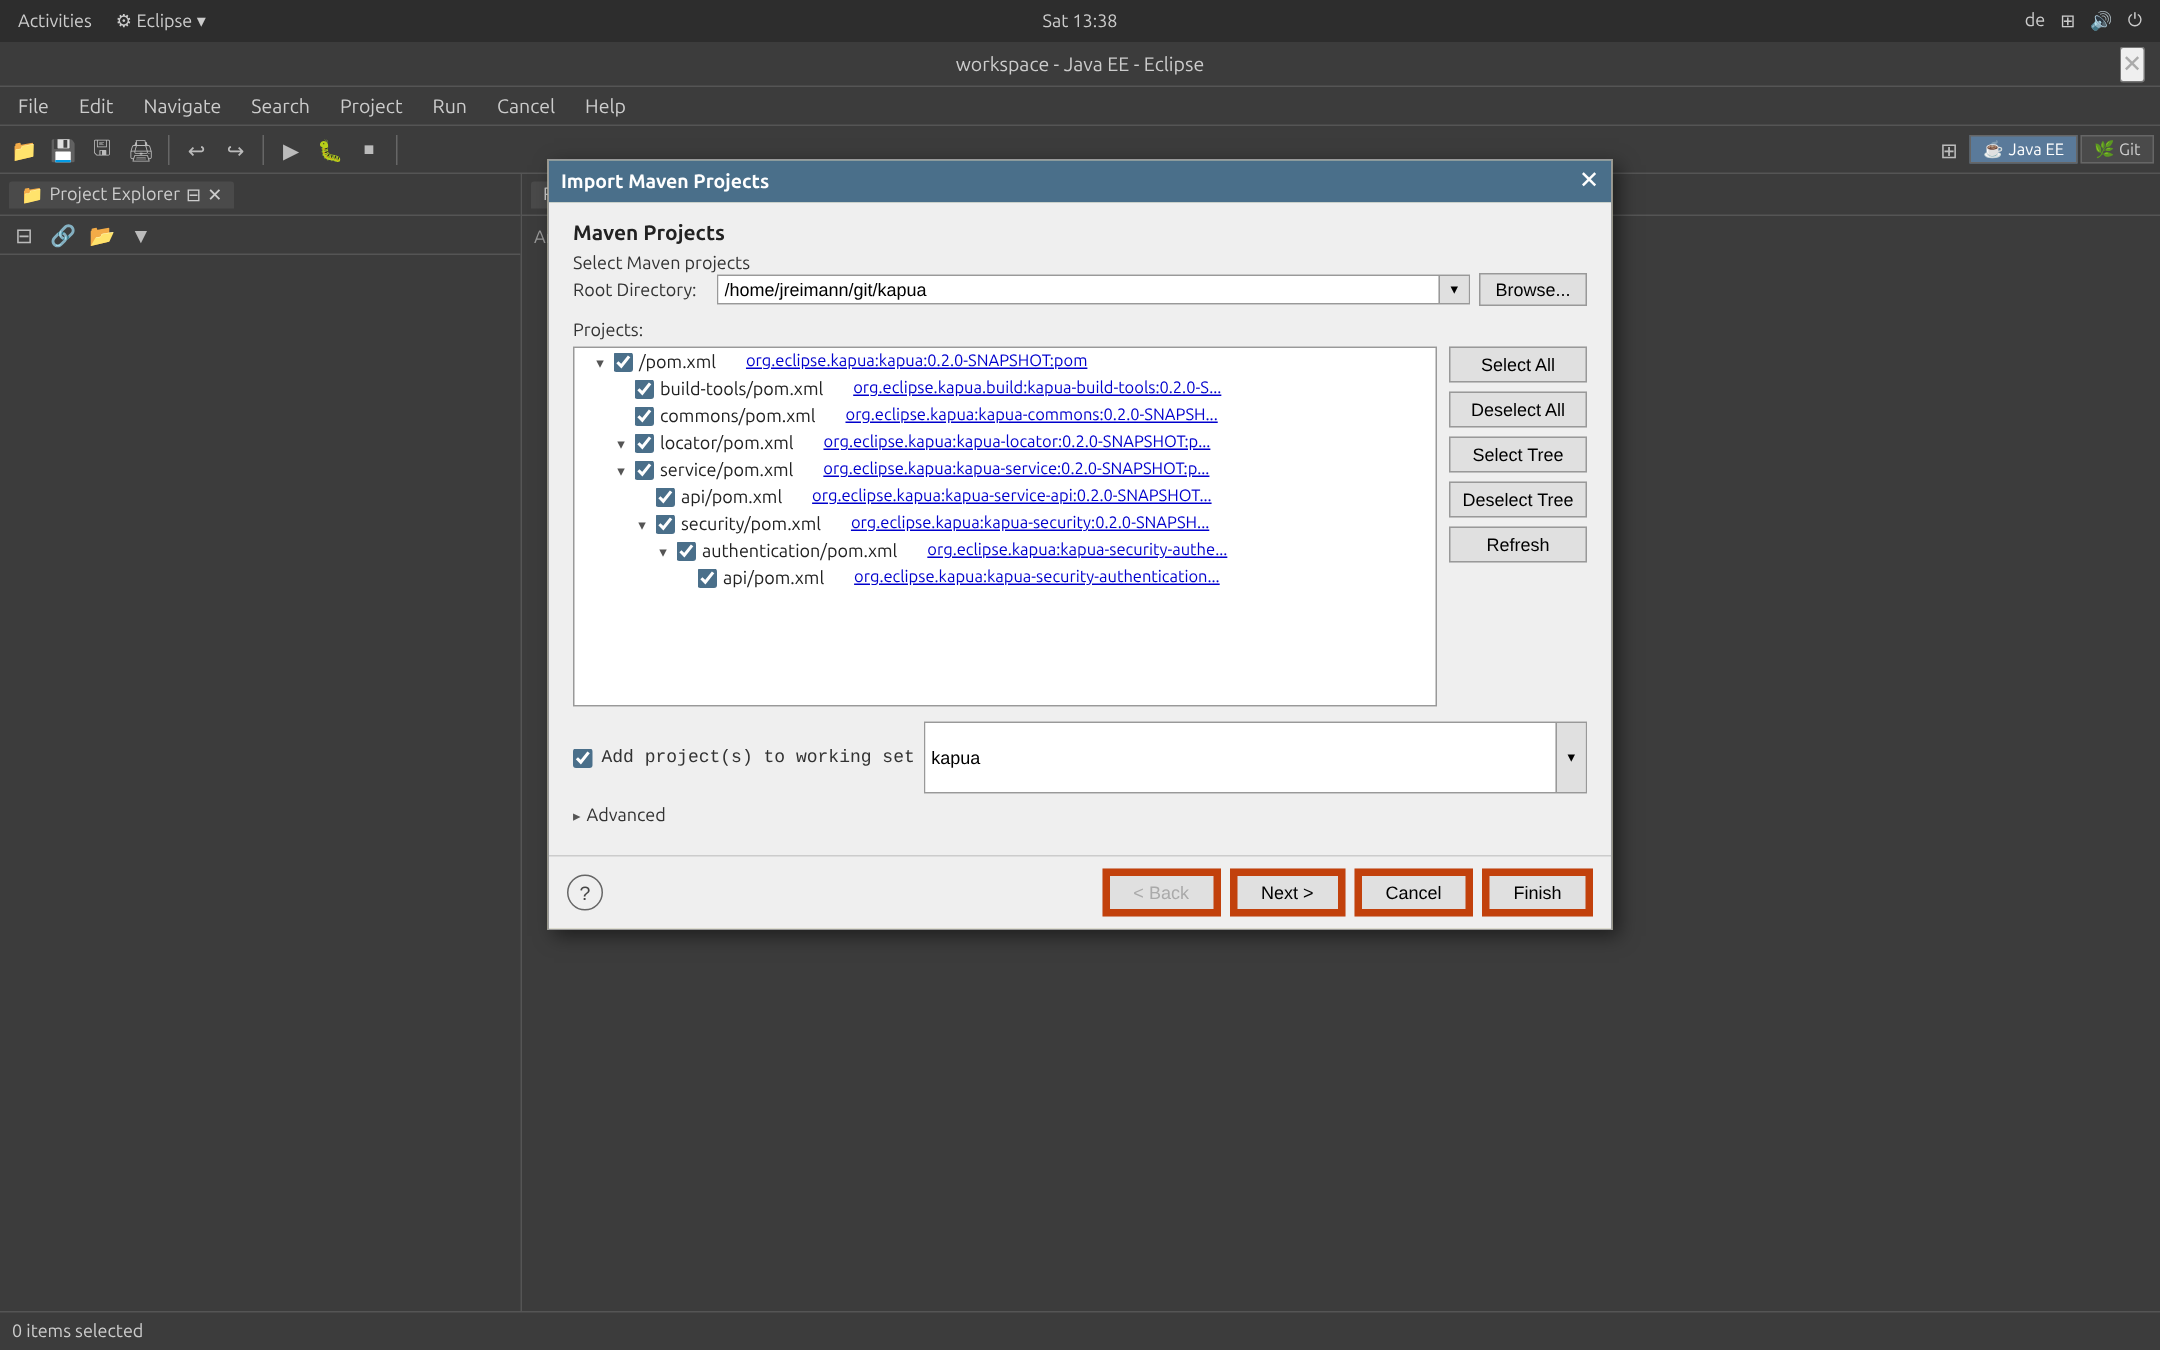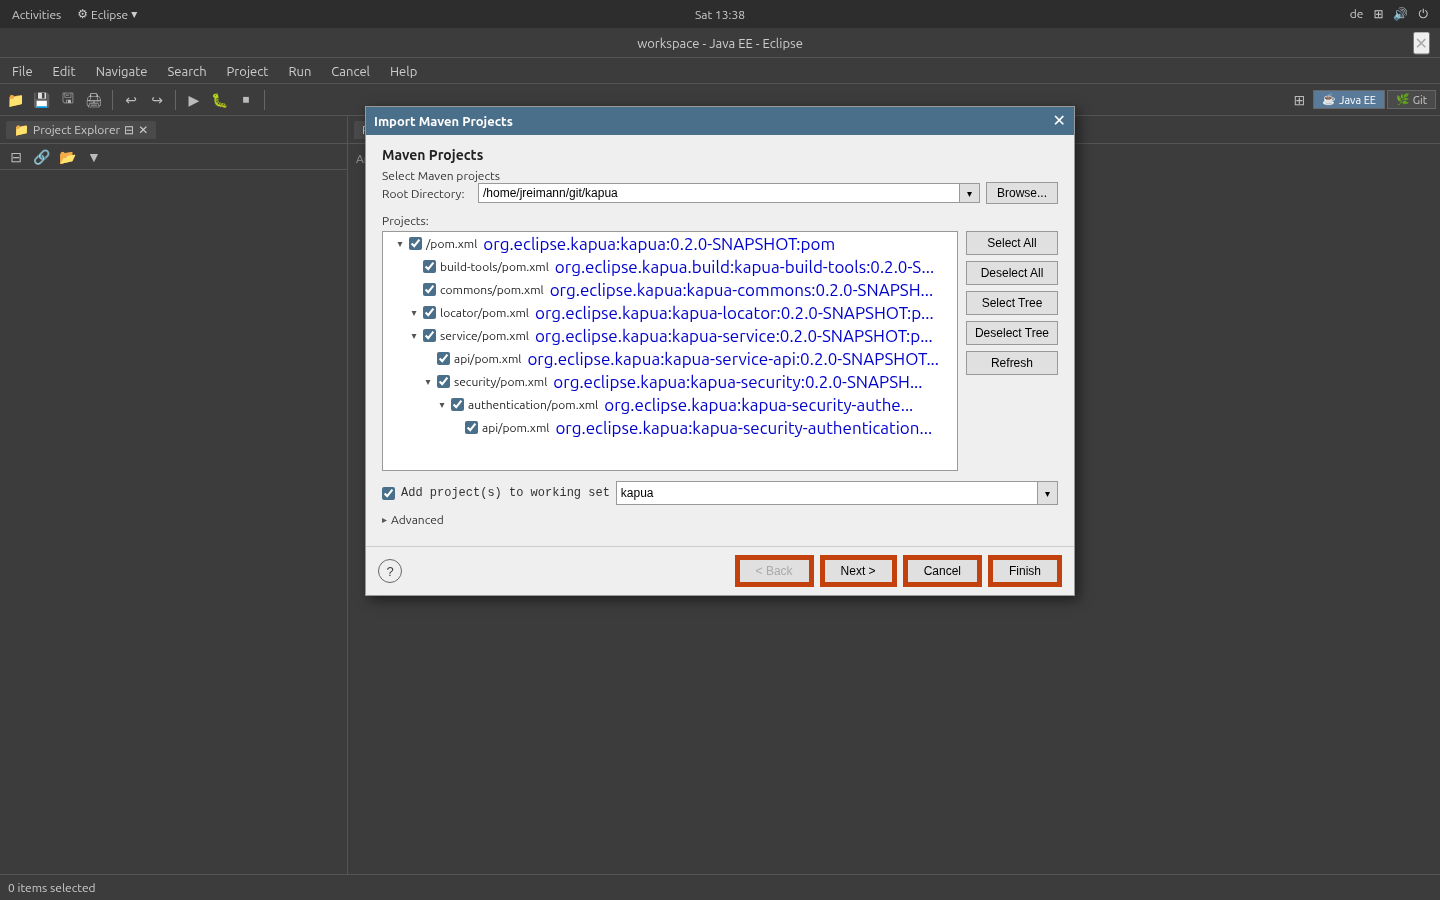--- a/index.html
+++ b/index.html
@@ -320,22 +320,23 @@
       margin-right: 2px;
       cursor: pointer;
       accent-color: #4a6f8a;
     }
     .tree-text {
       color: #222;
       font-size: 12px;
     }
     .tree-subtext {
       color: #0000cc;
-      font-size: 17px;
-      margin-left: 4px;
+      font-size: 11px;
+      margin-left: 18px;
+      text-decoration: underline;
     }
 
     
     .side-buttons {
       display: flex;
       flex-direction: column;
       gap: 6px;
       min-width: 90px;
     }
     .side-btn {
@@ -365,21 +366,21 @@
     }
     .working-set-select-wrap {
       flex: 1;
       display: flex;
       border: 1px solid #999;
       background: white;
     }
     .working-set-select {
       flex: 1;
       border: none;
-      padding: 4px 4px;
+      padding: 16px 4px;
       font-size: 12px;
       background: white;
       outline: none;
     }
     .working-set-dropdown-btn {
       width: 20px;
       background: #e0e0e0;
       border: none;
       border-left: 1px solid #999;
       cursor: pointer;

